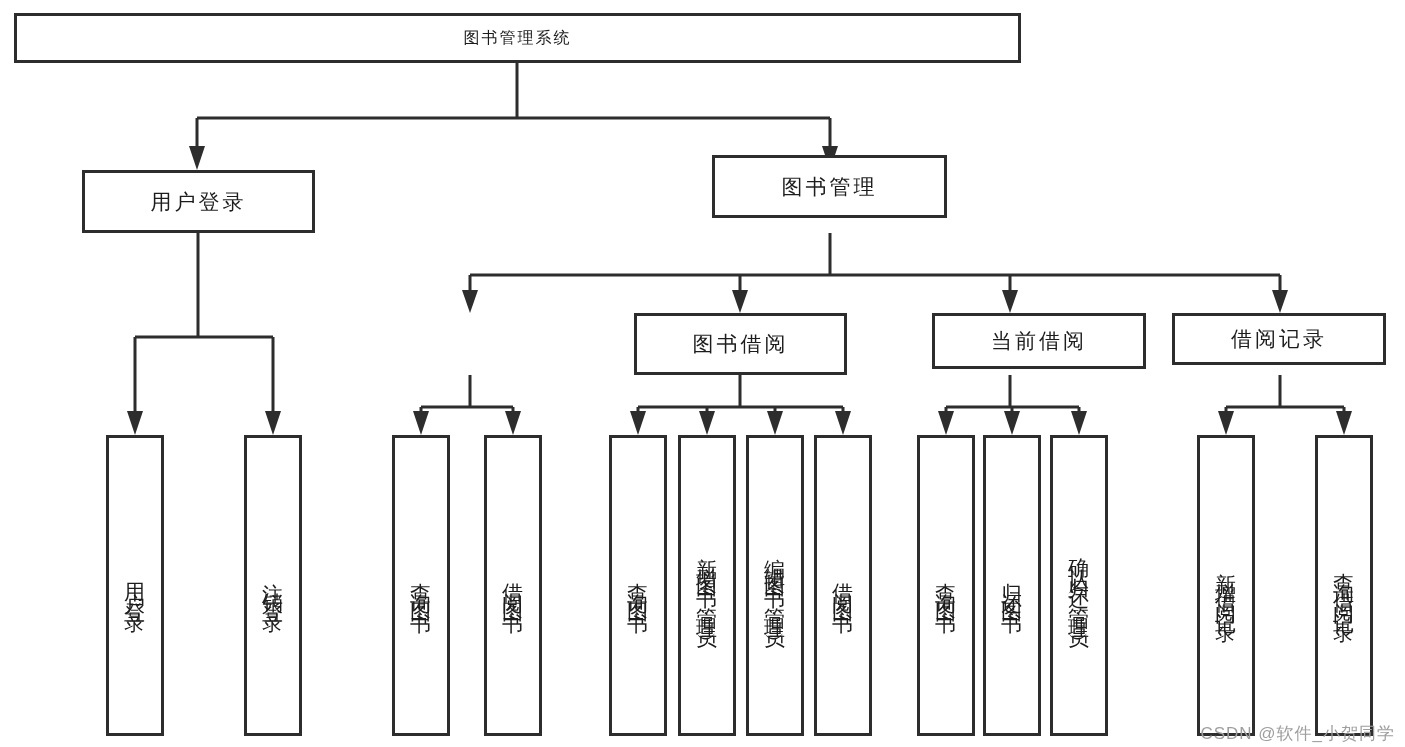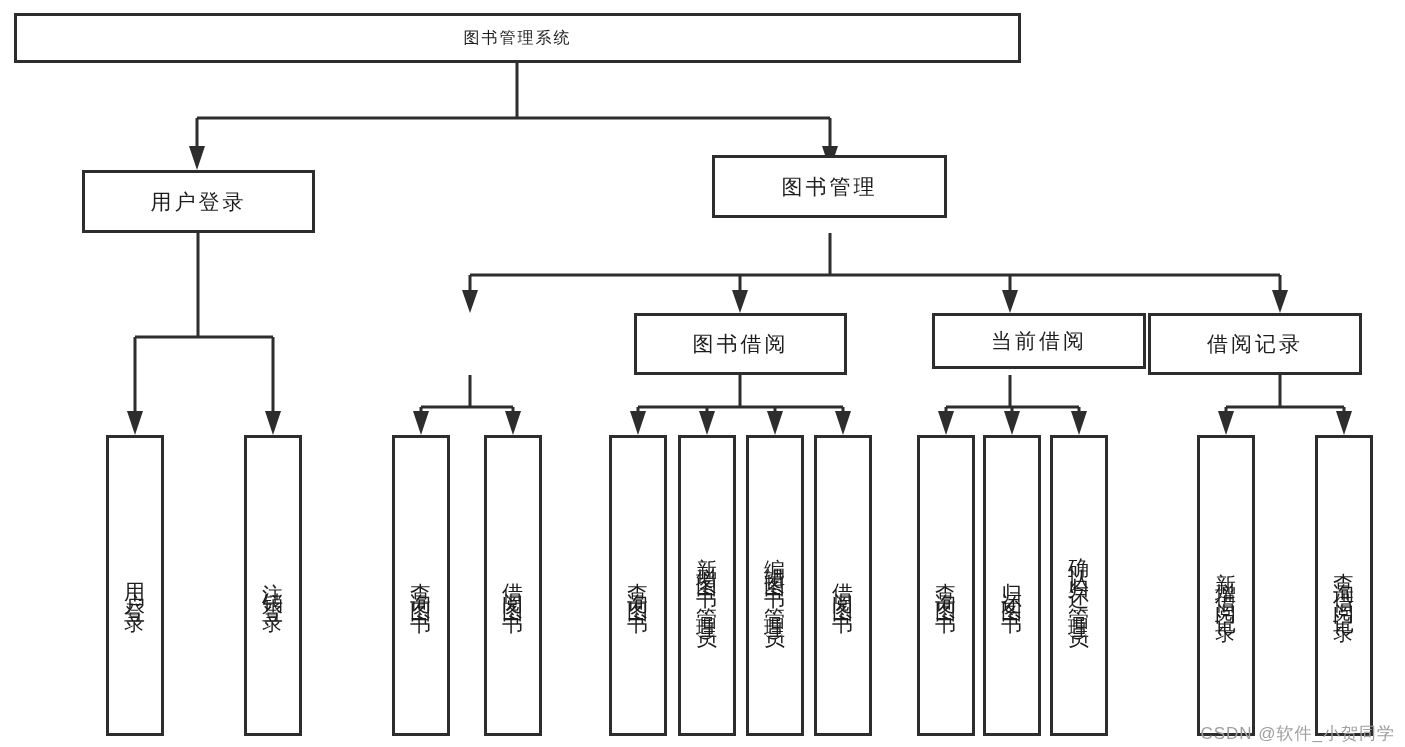--- a/index.html
+++ b/index.html
@@ -105,21 +105,21 @@
   <div class="node h" style="left:712px;top:155px;width:235px;height:63px;">
     <span>图书管理</span>
   </div>
 
   <div class="node h" style="left:634px;top:313px;width:213px;height:62px;">
     <span>图书借阅</span>
   </div>
   <div class="node h" style="left:904px;top:313px;width:214px;height:56px;margin-left:28px;">
     <span>当前借阅</span>
   </div>
-  <div class="node h" style="left:1148px;top:313px;width:214px;height:62px;">
+  <div class="node h" style="left:1172px;top:313px;width:214px;height:52px;">
     <span>借阅记录</span>
   </div>
 
   <div class="node leaf" style="left:106px;top:435px;width:58px;height:301px;">
     <span>用户登录</span>
   </div>
   <div class="node leaf" style="left:244px;top:435px;width:58px;height:301px;">
     <span>注销登录</span>
   </div>
 

